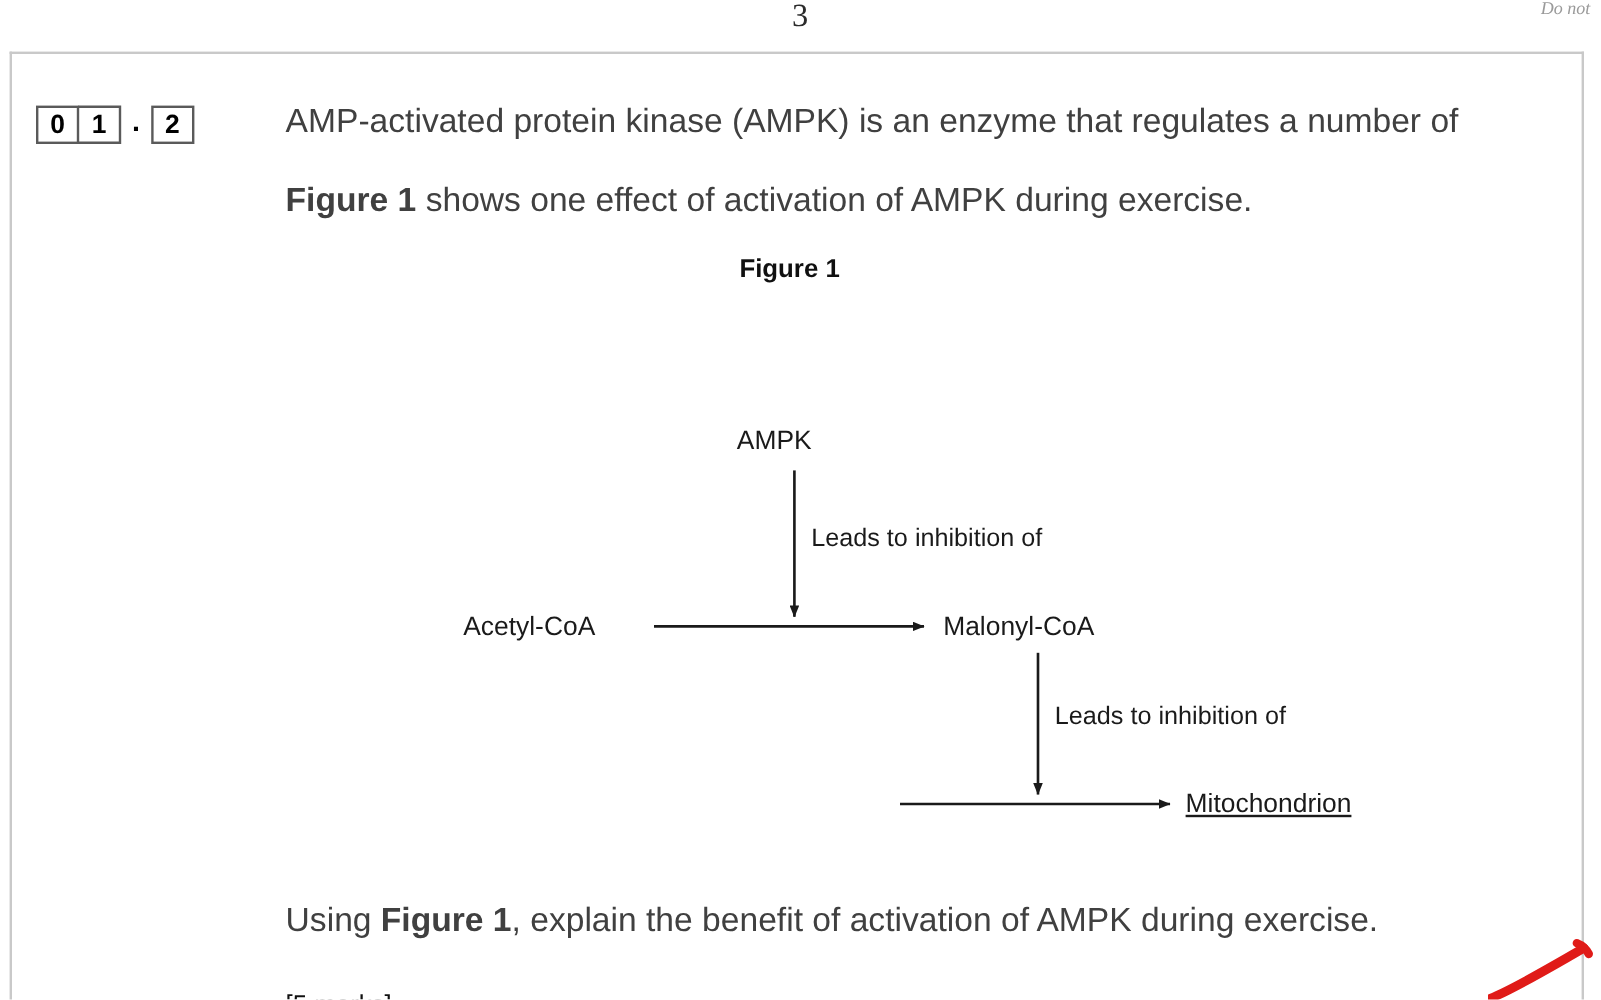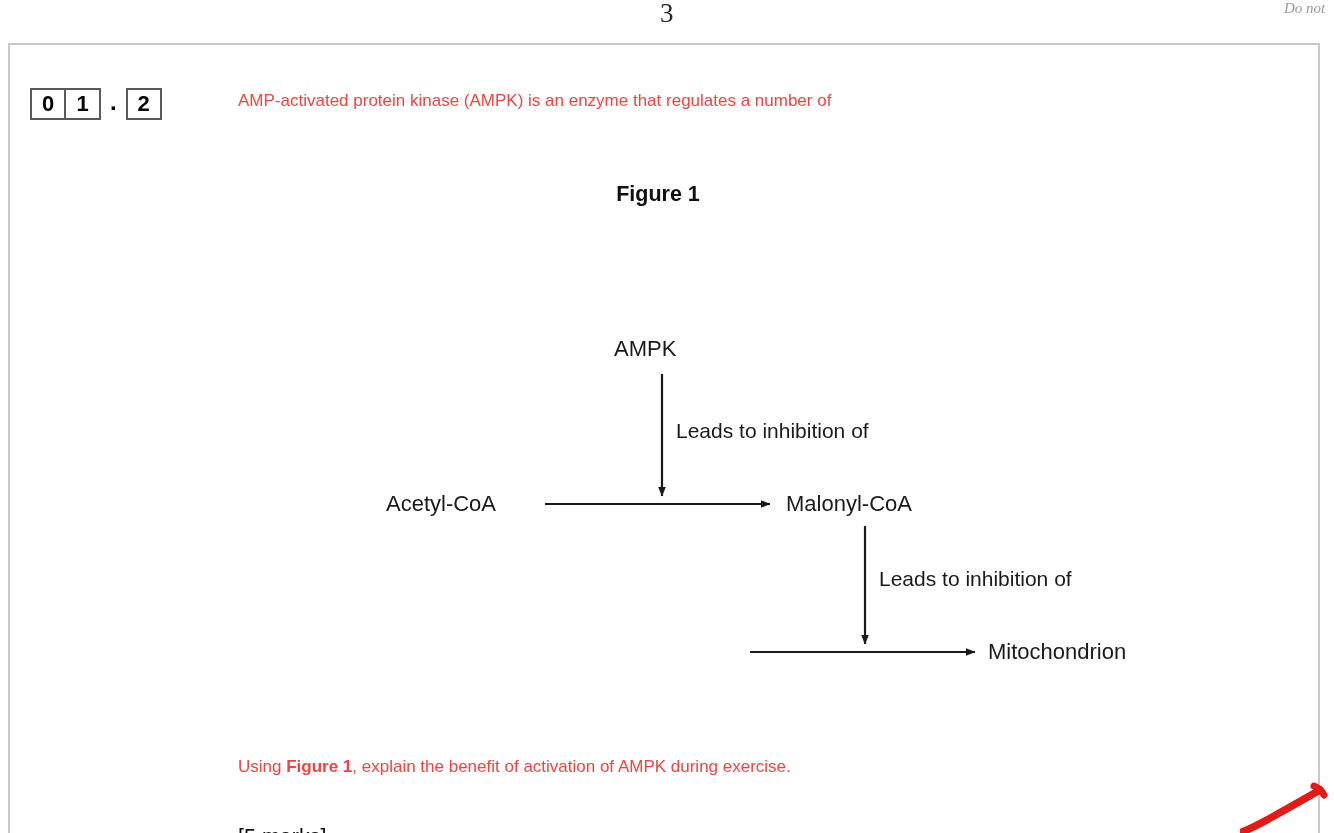--- a/index.html
+++ b/index.html
@@ -92,42 +92,42 @@
   }
 
   
   .body-col {
     position: absolute;
     left: 238px;
     top: 86px;
     width: 1060px;
   }
   .para {
-    font-size: 17px;
+    font-size: 28px;
     line-height: 30px;
-    color: #ef4444;
+    color: #404040;
     margin: 0;
   }
   .para b { font-weight: bold; }
   .gap-lg { height: 36px; }
   .gap-md { height: 30px; }
 
   .figure-title {
     text-align: center;
     font-size: 21.5px;
     font-weight: bold;
     color: #101010;
     width: 840px;
   }
 
   
   .diagram {
     position: absolute;
     left: 0;
-    top: 314px;
+    top: 332px;
     width: 1240px;
     height: 390px;
   }
   .node {
     position: absolute;
     font-size: 22px;
     color: #1a1a1a;
     white-space: nowrap;
     line-height: 26px;
   }
@@ -184,20 +184,21 @@
   <div class="qnum-box">2</div>
 </div>
 
 <div class="body-col">
   <p class="para">
     <span>AMP-activated protein kinase (AMPK) is an enzyme that regulates a number of</span><br>
   </p>
 
   <div class="gap-lg"></div>
 
+  <p class="para"><b>Figure 1</b><span> shows one effect of activation of AMPK during exercise.</span></p>
 
   <div class="gap-md"></div>
 
   <div class="figure-title">Figure 1</div>
 </div>
 
 <div class="diagram">
 
   <svg width="1334" height="390">
     <defs>
@@ -211,21 +212,21 @@
     <line x1="545" y1="190" x2="770" y2="190" stroke="#1a1a1a" stroke-width="2.2" marker-end="url(#ah)"></line>
 
     <line x1="865" y1="212" x2="865" y2="330" stroke="#1a1a1a" stroke-width="2.2" marker-end="url(#ah)"></line>
 
     <line x1="750" y1="338" x2="975" y2="338" stroke="#1a1a1a" stroke-width="2.2" marker-end="url(#ah)"></line>
   </svg>
 
   <div class="node" style="left:614px; top:22px;">AMPK</div>
   <div class="node" style="left:386px; top:177px;">Acetyl-CoA</div>
   <div class="node" style="left:786px; top:177px;">Malonyl-CoA</div>
-  <div class="node" style="left:988px; top:325px;">Mitochondrion</div>
+  <div class="node" style="left:988px; top:325px;text-decoration:underline;">Mitochondrion</div>
 
   <div class="edge-label" style="left:676px; top:104px;">Leads to inhibition of</div>
   <div class="edge-label" style="left:879px; top:252px;">Leads to inhibition of</div>
 </div>
 
 <div class="body-col" style="top:722px;">
   <div class="gap-md"></div>
   <p class="para"><span>Using </span><b>Figure 1</b><span>, explain the benefit of activation of AMPK during exercise.</span></p>
 </div>
 

